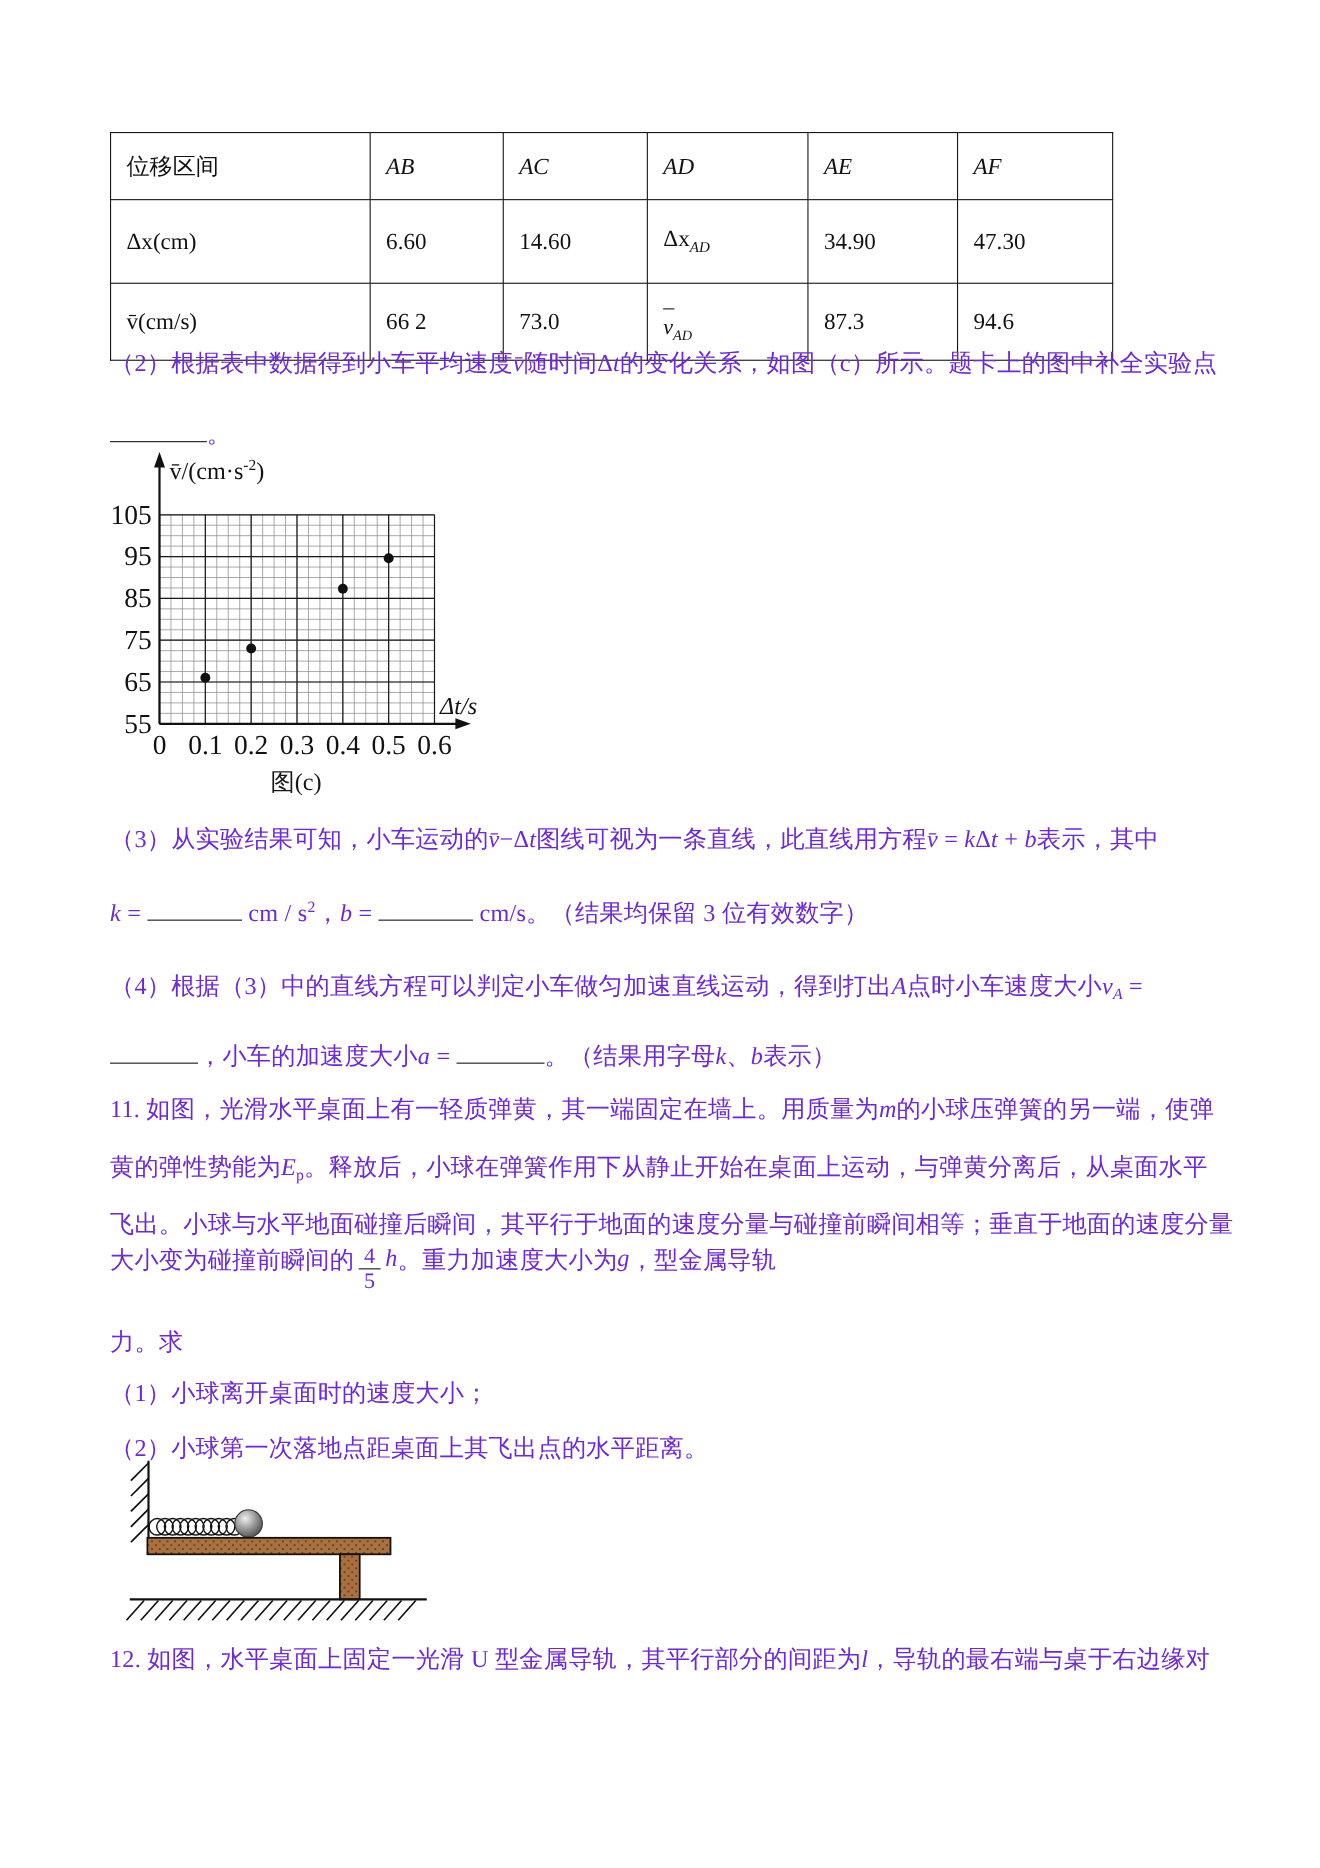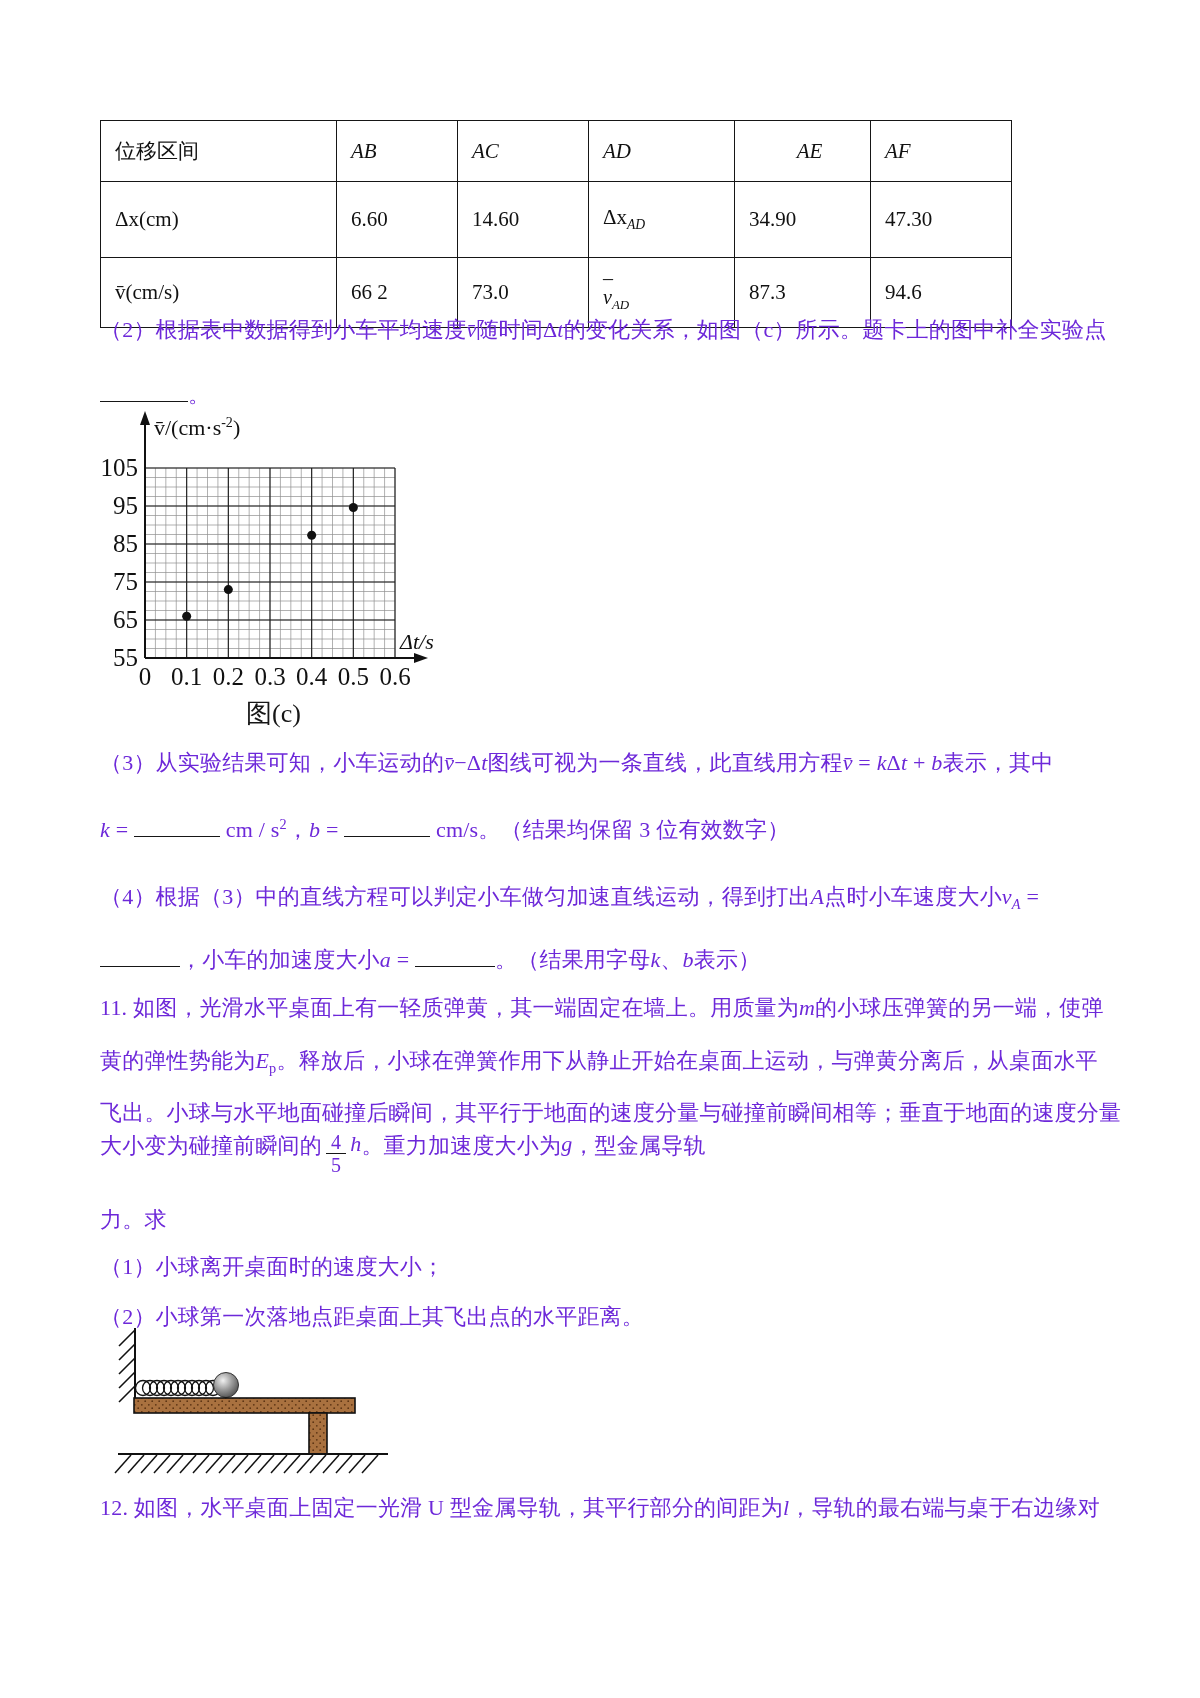--- a/index.html
+++ b/index.html
@@ -15,42 +15,42 @@
     border-collapse:collapse; table-layout:fixed;margin-top:44px;
   }
   table.dtable td{
     border:1.6px solid #161616; vertical-align:middle;
     padding:0 0 0 14px; font-size:21px; color:#111;
   }
   table.dtable tr.hrow td{height:60px;}
   table.dtable tr.r2 td{height:75px;}
   table.dtable tr.r3 td{height:69px;}
   td.w0{width:221px;} td.w1{width:106px;} td.w2{width:116px;font-style:italic;}
-  td.w3{width:131px;} td.w4{width:121px;text-align:center;} td.w5{width:126px;font-family:Liberation Serif, serif;}
+  td.w3{width:131px;} td.w4{width:121px;} td.w5{width:126px;font-family:Liberation Serif, serif;}
   .lat{font-style:italic; font-family:"Liberation Serif",serif;}
   .rowlab{font-size:23px;}
   .vstack{line-height:1.05; font-size:20px;}
   .vstack .bar{display:block; height:14px; line-height:10px;}
   sub{font-size:0.65em;}
   
   .line{
     position:absolute; left:100px; white-space:nowrap;
     font-size:22px; color:#6d28d9; letter-spacing:0.2px;
   }
   .line.flex{display:flex; }
   .it{font-style:italic;}
   .sb{font-size:0.65em; vertical-align:-0.32em;}
   .sp{font-size:0.65em; vertical-align:0.55em;}
   .blank{display:inline-block; border-bottom:1.6px solid #161616; height:0.95em;}
   .frac{display:inline-block; text-align:center; vertical-align:middle;
         font-size:20px; line-height:1.12; margin:0 4px;}
   .frac .num{display:block; border-bottom:1.6px solid #161616; padding:0 5px;}
   .frac .den{display:block;}
   
-  .chart-caption{position:absolute; left:246px; top:696px; font-size:26px; color:#161616;}
+  .chart-caption{position:absolute; left:246px; top:696px; font-size:22px; color:#161616;}
   svg text{font-family:"Liberation Serif","DejaVu Serif",serif;}
 </style>
 </head>
 <body>
 
 <div class="page">
 
   <table class="dtable">
     <tbody>
         <tr class="hrow">

